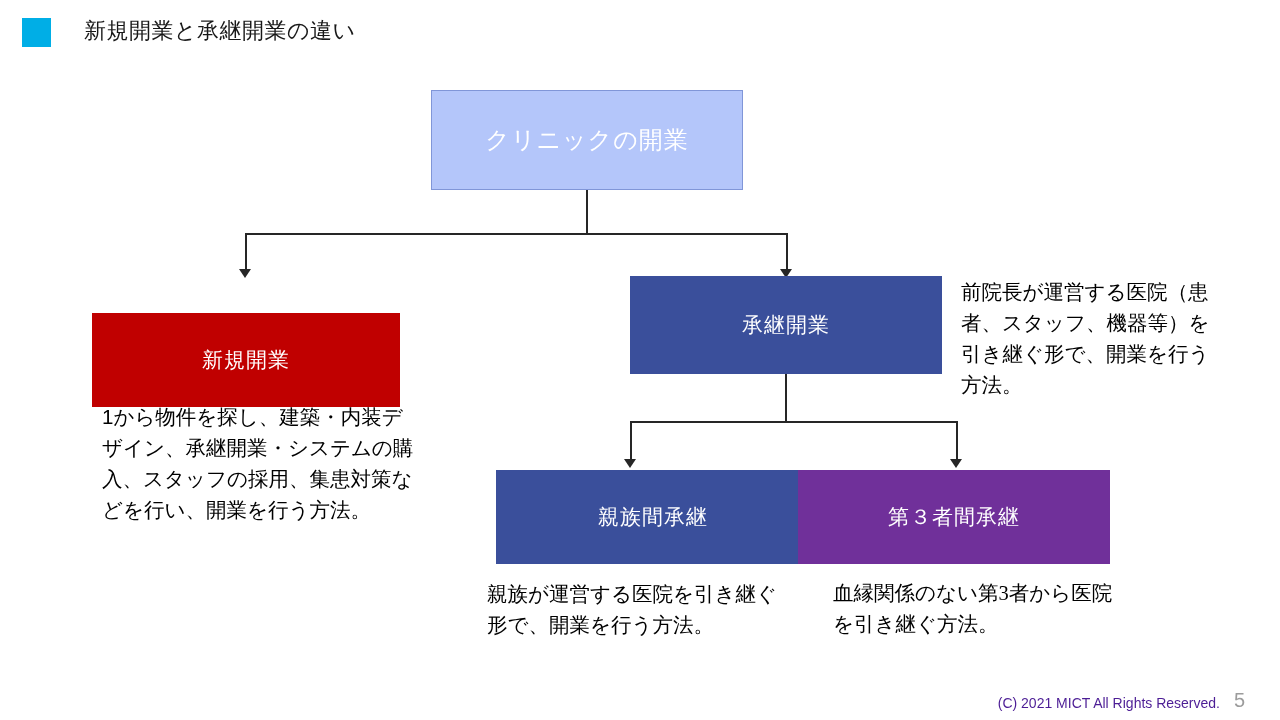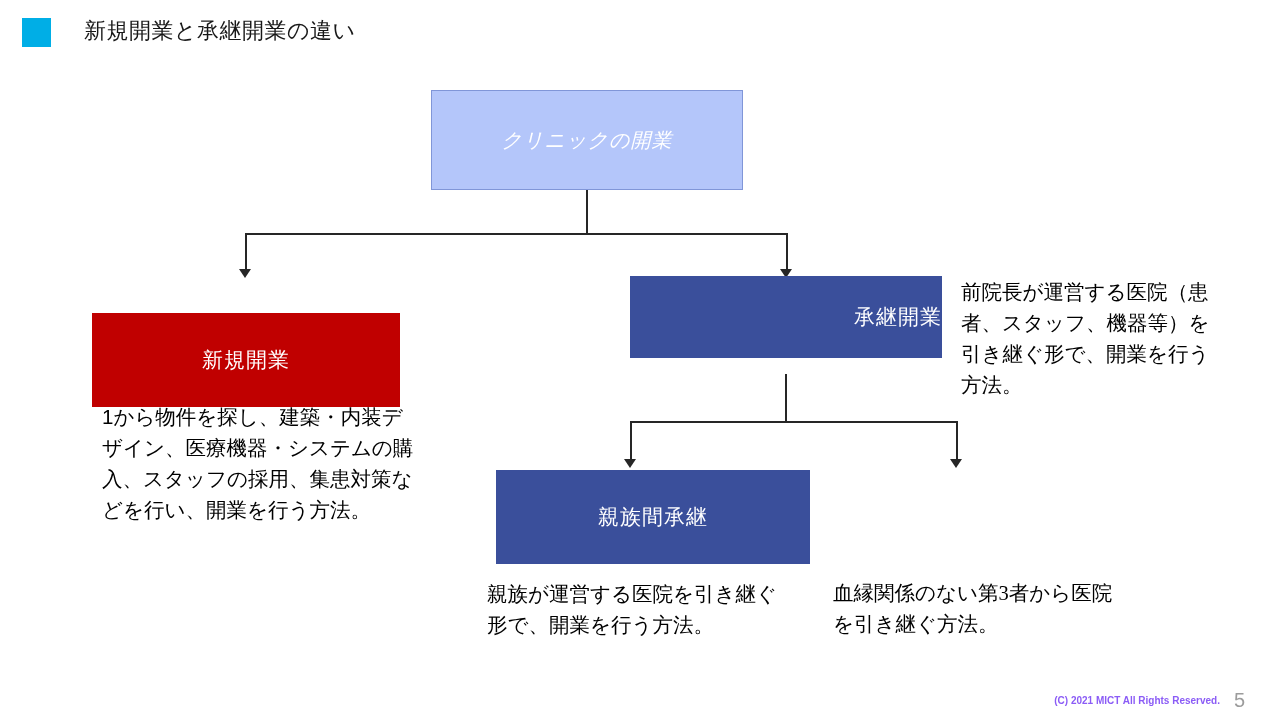--- a/index.html
+++ b/index.html
@@ -55,40 +55,38 @@
     letter-spacing: 1px;
   }
 
   .node-root {
     left: 431px;
     top: 90px;
     width: 312px;
     height: 100px;
     background: #B4C6FA;
     border: 1px solid #8096D8;
-    font-size: 20px;
-    font-style: italic;
+    font-size: 24px;
   }
   .node-new {
     left: 92px;
     top: 280px;
     width: 308px;
     height: 94px;
     background: #C00000;
     font-size: 21px;
     margin-top: 33px;
   }
   .node-succ {
     left: 630px;
     top: 276px;
     width: 312px;
-    height: 82px;
+    height: 98px;
     background: #3A4F9B;
     font-size: 21px;
-    justify-content: flex-end;
   }
   .node-family {
     left: 496px;
     top: 470px;
     width: 314px;
     height: 94px;
     background: #3A4F9B;
     font-size: 21px;
   }
   .node-third {
@@ -139,24 +137,23 @@
   .c2-left  { left: 630px; top: 421px;  height: 40px; }
   .c2-right { left: 956px; top: 421px;  height: 40px; }
   .a2-left  { left: 624px; top: 459px; }
   .a2-right { left: 950px; top: 459px; }
 
   
   .footer-copy {
     position: absolute;
     right: 60px;
     top: 695px;
-    font-size: 10px;
-    color: #8b5cf6;
+    font-size: 14px;
+    color: #4c1d95;
     white-space: nowrap;
-    font-weight: bold;
   }
   .footer-page {
     position: absolute;
     left: 1234px;
     top: 689px;
     font-size: 20px;
     color: #9c9c9c;
   }
 </style>
 </head>
@@ -190,22 +187,25 @@
   </div>
 
   <div class="node node-succ">
     <span>承継開業</span>
   </div>
 
   <div class="node node-family">
     <span>親族間承継</span>
   </div>
 
-
-  <div class="desc desc-new">1から物件を探し、建築・内装デザイン、医療機器・システムの購入、スタッフの採用、集患対策などを行い、開業を行う方法。</div>
+  <div class="node node-third">
+    <span>第３者間承継</span>
+  </div>
+
+  <div class="desc desc-new">1から物件を探し、建築・内装デザイン、承継開業・システムの購入、スタッフの採用、集患対策などを行い、開業を行う方法。</div>
   <div class="desc desc-succ">前院長が運営する医院（患者、スタッフ、機器等）を引き継ぐ形で、開業を行う方法。</div>
   <div class="desc desc-family">親族が運営する医院を引き継ぐ形で、開業を行う方法。</div>
   <div class="desc desc-third">血縁関係のない第3者から医院を引き継ぐ方法。</div>
 
   <div class="footer-copy">(C) 2021 MICT All Rights Reserved.</div>
   <div class="footer-page">5</div>
 
 </div>
 
 </body></html>

